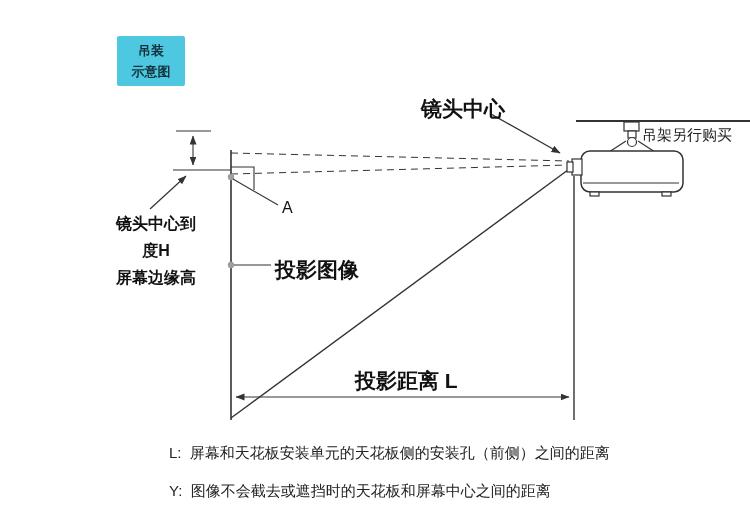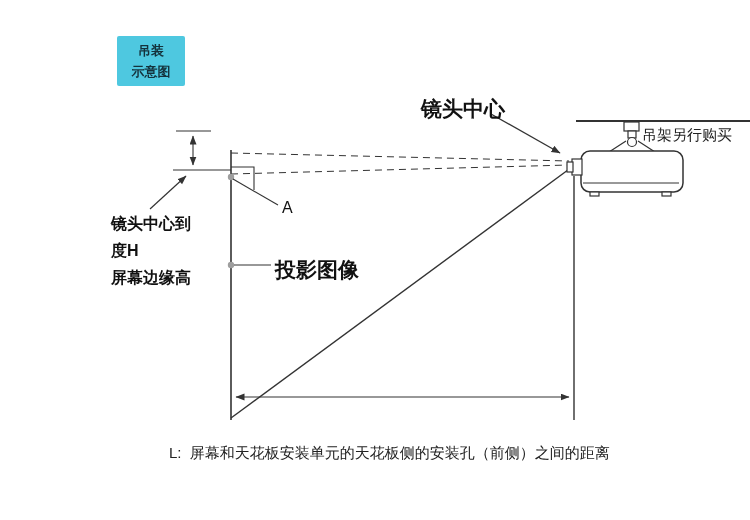--- a/index.html
+++ b/index.html
@@ -17,21 +17,21 @@
     position:absolute;left:92px;top:36px;width:68px;height:50px;
     display:flex;flex-direction:column;align-items:center;justify-content:center;
     gap:3px;font-size:13px;font-weight:700;color:#14323c;border-radius:2px;
   }
   .lbl-bold{font-weight:700;font-size:21px;}
   .lbl-small{font-size:15px;font-weight:400;color:#222;}
   .height-block{
     position:absolute;left:86px;top:210px;width:90px;
     font-size:16px;font-weight:700;line-height:27px;color:#111;
   }
-  .height-block span{display:block;}
+  .height-block span{display:block;text-align:center;}
   .legend-line{font-size:15px;font-weight:400;color:#222;white-space:pre;}
 </style>
 </head>
 <body>
 
 <div class="stage">
 
   <svg width="750" height="520" viewBox="0 0 750 520">
     <defs>
       <marker id="ah" markerWidth="10" markerHeight="8" refX="8.5" refY="3.5" orient="auto-start-reverse" markerUnits="userSpaceOnUse">
@@ -121,16 +121,18 @@
   <div class="height-block">
     <span>镜头中心到</span>
     <span>度H</span>
     <span>屏幕边缘高</span>
   </div>
 
   <div class="lbl" style="left:257px;top:199px;font-size:16px;">A</div>
 
   <div class="lbl lbl-bold" style="left:250px;top:256px;font-family:Liberation Serif, serif;">投影图像</div>
 
+  <div class="lbl lbl-bold" style="left:330px;top:367px;">投影距离 L</div>
 
   <div class="lbl legend-line" style="left:144px;top:444px;">L:  屏幕和天花板安装单元的天花板侧的安装孔（前侧）之间的距离</div>
+  <div class="lbl legend-line" style="left:144px;top:482px;">Y:  图像不会截去或遮挡时的天花板和屏幕中心之间的距离</div>
 
 </div>
 
 </body></html>

